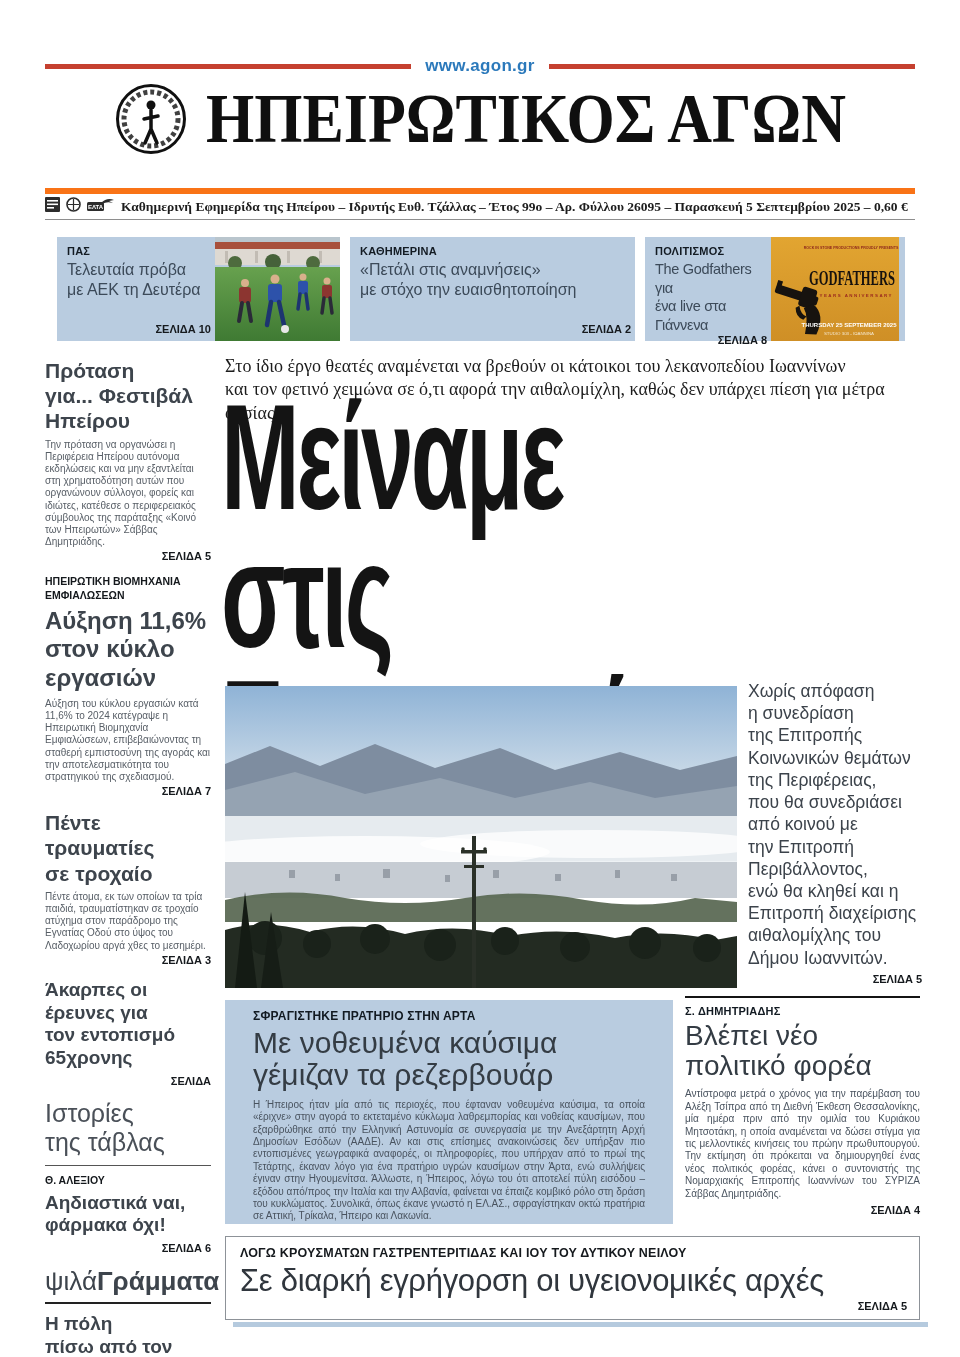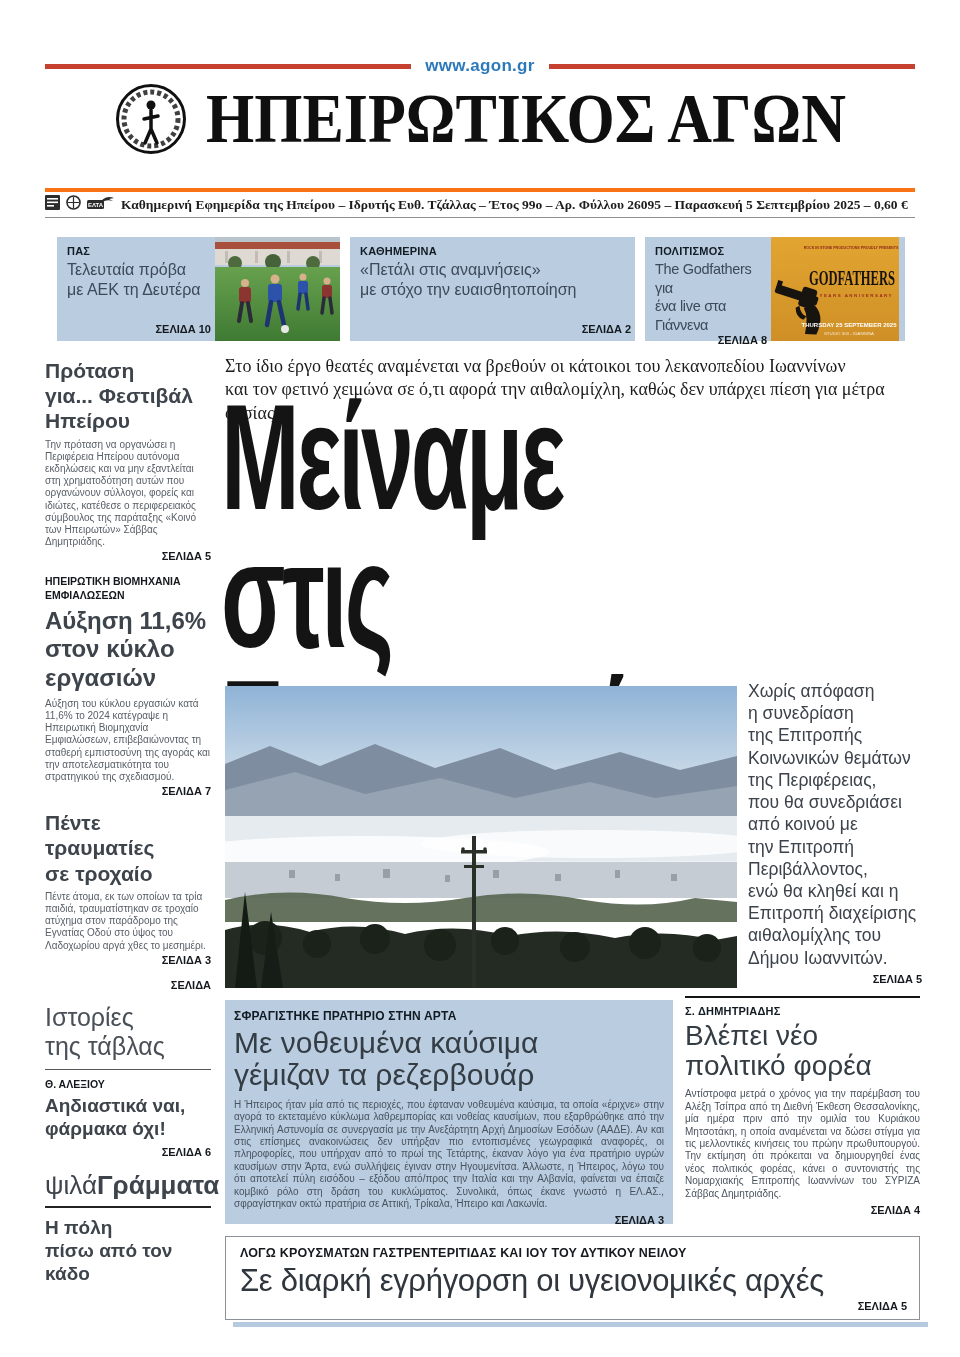--- a/index.html
+++ b/index.html
@@ -12,21 +12,21 @@
   .redline{flex:1;height:5px;background:#c5402f;}
   .site-url{font-weight:bold;font-size:17px;color:#2b79bb;text-decoration:none;letter-spacing:.3px;}
 
   
   .masthead{position:absolute;top:82px;left:0;width:100%;display:flex;justify-content:center;align-items:center;gap:18px;}
   .mast-title{margin:0;font-family:"Liberation Serif",serif;font-weight:bold;font-size:62px;
               letter-spacing:0px;color:#0f0f0f;transform:scaleY(1.12);}
   .logo{width:74px;height:74px;display:inline-block;}
 
   
-  .infoline{position:absolute;top:188px;left:45px;right:45px;height:25px;border-top:4px solid #f97316;
+  .infoline{position:absolute;top:188px;left:45px;right:45px;height:25px;border-top:6px solid #f97316;
             border-bottom:1px solid #8e8e8e;display:flex;align-items:center;gap:6px;
             font-family:"Liberation Serif",serif;font-weight:bold;font-size:13.5px;color:#1d1d1d;}
   .mini-icon{display:inline-block;}
 
   
   .teasers{position:absolute;top:237px;left:57px;display:flex;gap:10px;}
   .teaser{height:104px;background:#b9cce0;display:flex;box-sizing:border-box;}
   .t-text{position:relative;display:flex;flex-direction:column;padding:8px 4px 6px 10px;flex:1;}
   .kicker{font-weight:bold;font-size:11px;color:#121a22;letter-spacing:.2px;}
   .t-title{margin-top:3px;font-size:16px;line-height:1.28;color:#3c4a59;}
@@ -56,21 +56,21 @@
          font-size:18px;line-height:1.3;color:#1c1c1c;}
   .mainhead{position:absolute;left:221px;top:388px;margin:0;color:#141414;font-weight:bold;}
   .mainhead span{display:block;font-size:150px;line-height:.92;letter-spacing:-5px;
                  transform:scaleX(.63);transform-origin:left top;}
   .mainphoto{position:absolute;left:225px;top:686px;width:512px;height:302px;}
   .sidetext{position:absolute;left:748px;top:680px;width:174px;font-size:17.5px;line-height:1.27;color:#3c434b;}
   .side-page{font-weight:bold;font-size:11px;color:#15191d;text-align:right;margin-top:4px;}
 
   
   .fuel{position:absolute;left:225px;top:1000px;width:448px;height:224px;background:#b9cce0;
-        padding:9px 9px;box-sizing:border-box;overflow:hidden;}
+        padding:9px 28px;box-sizing:border-box;overflow:hidden;}
   .fuel .kicker{font-size:12px;}
   .art-head{margin:4px 0 7px;font-size:30px;line-height:1.08;font-weight:400;color:#343c44;}
   .art-body{font-size:10px;line-height:1.24;color:#49535f;text-align:justify;margin:0;}
   .art-page{font-weight:bold;font-size:11px;color:#15191d;text-align:right;margin-top:4px;}
 
   
   .dimi{position:absolute;left:685px;top:996px;width:235px;border-top:2px solid #141414;padding-top:7px;}
   .dimi .art-head{font-size:28px;}
 
   
@@ -229,20 +229,22 @@
     </div>
 
     <div class="lc-sec">
       <h2 class="lc-head prewrap">Πέντε τραυματίες
 σε τροχαίο</h2>
       <p class="lc-body">Πέντε άτομα, εκ των οποίων τα τρία παιδιά, τραυματίστηκαν σε τροχαίο ατύχημα στον παράδρομο της Εγνατίας Οδού στο ύψος του Λαδοχωρίου αργά χθες το μεσημέρι.</p>
       <div class="lc-page">ΣΕΛΙΔΑ 3</div>
     </div>
 
     <div class="lc-sec">
+      <h2 class="lc-head small prewrap">Άκαρπες οι έρευνες για
+τον εντοπισμό 65χρονης</h2>
       <div class="lc-page">ΣΕΛΙΔΑ</div>
     </div>
 
     <h2 class="tavla prewrap">Ιστορίες
 της τάβλας</h2>
     <hr class="thinrule">
 
     <div>
       <div class="lc-kicker">Θ. ΑΛΕΞΙΟΥ</div>
       <h2 class="lc-head small prewrap">Αηδιαστικά ναι,

